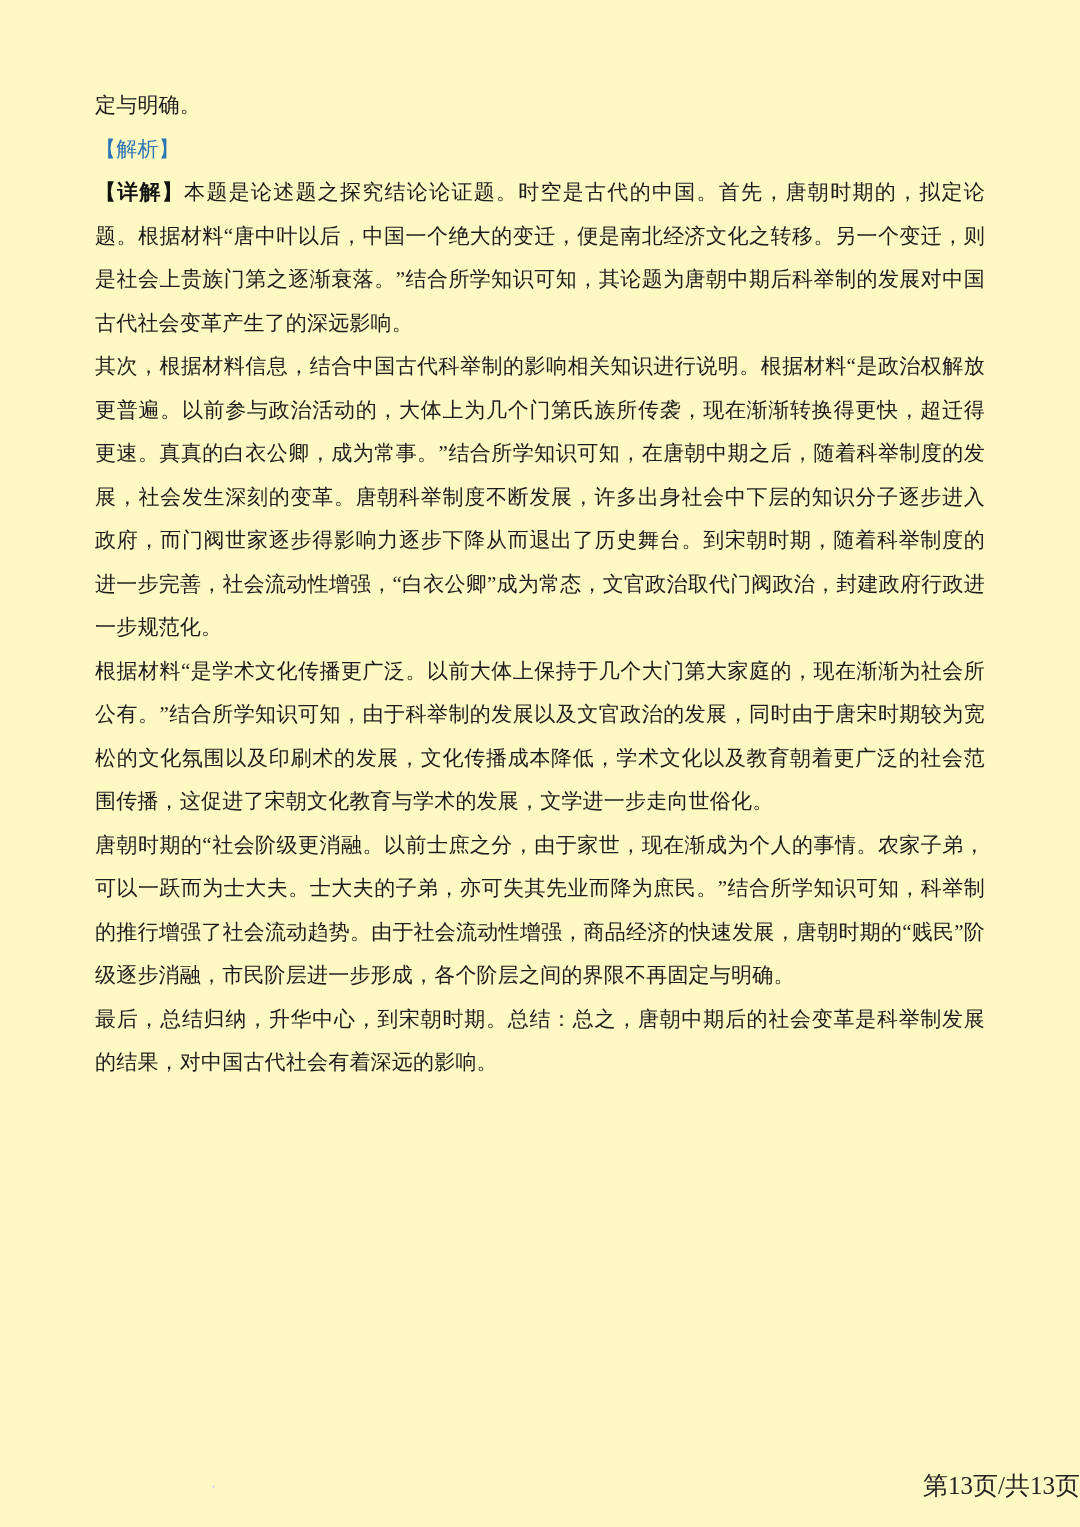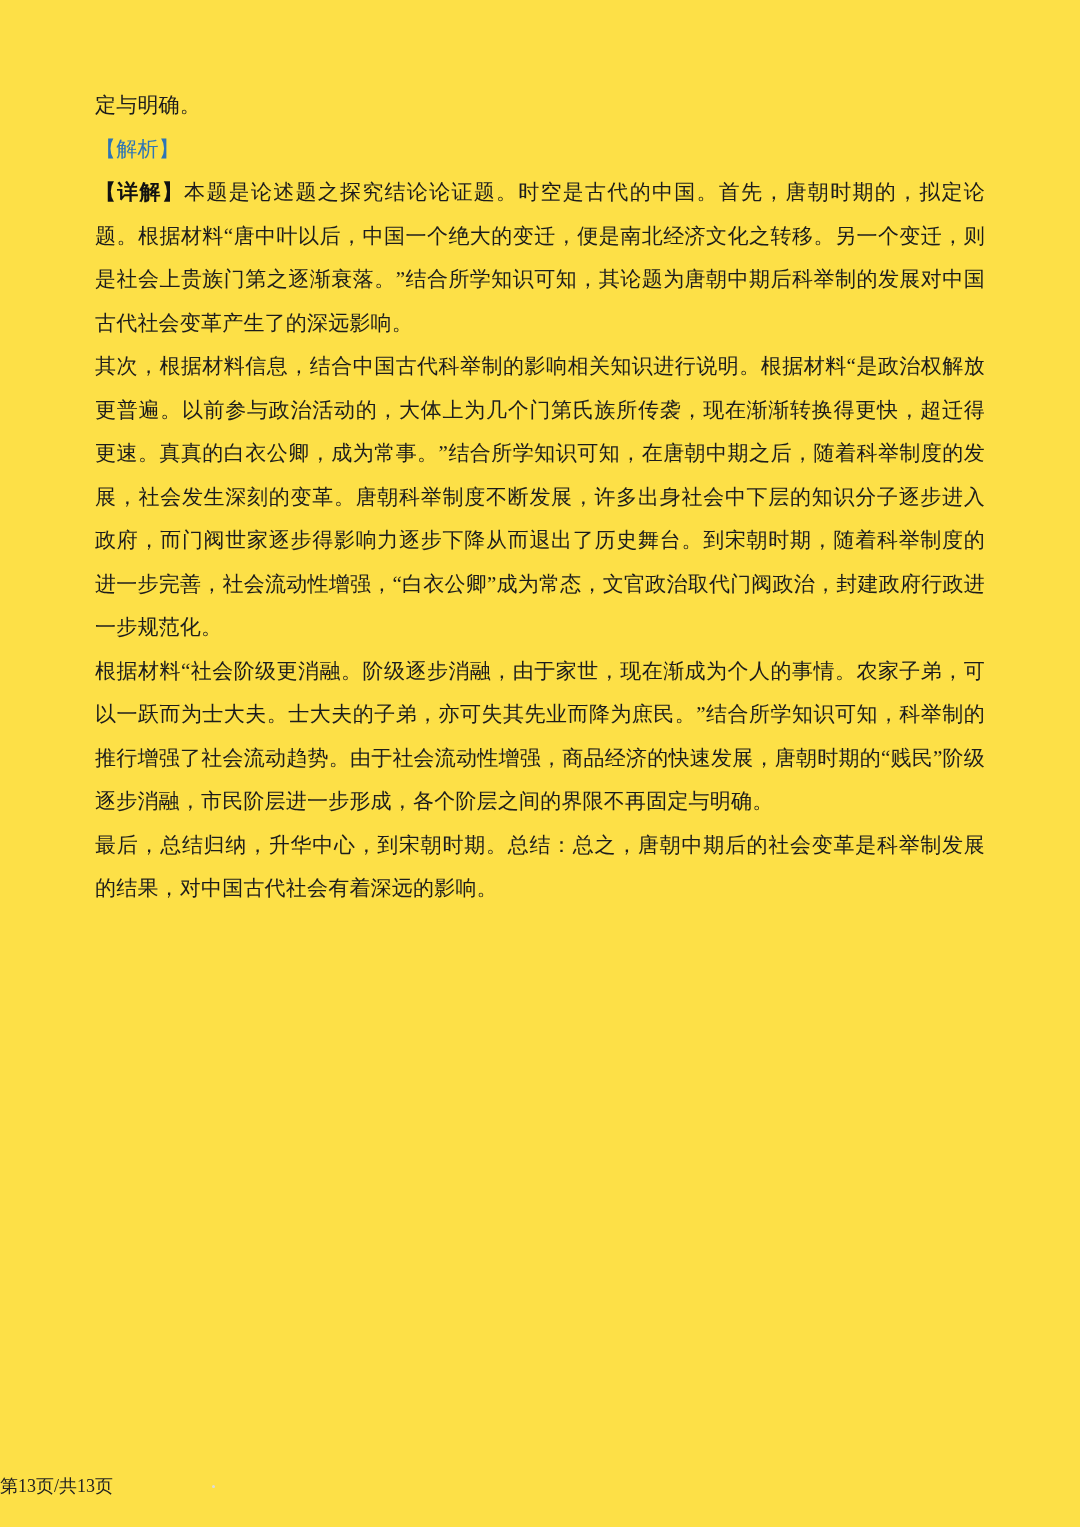--- a/index.html
+++ b/index.html
@@ -11,21 +11,21 @@
     width: 1080px;
     height: 1527px;
     position: relative;
     overflow: hidden;
     font-family: "Liberation Serif", "DejaVu Serif", serif;
   }
   .page {
     position: absolute;
     left: 0; top: 0;
     width: 1080px; height: 1527px;
-    background: #fde047;
+    background: #fef9c3;
   }
   .content {
     position: absolute;
     left: 95px;
     top: 84px;
     width: 890px;
   }
   .para {
     margin: 0;
     padding: 0;
@@ -43,22 +43,22 @@
   }
   .marker-bold {
     font-weight: bold;
     color: #111111;
   }
   .footer {
     position: absolute;
     left: 0;
     right: 0;
     top: 1474px;
-    text-align: left;
-    font-size: 18px;
+    text-align: right;
+    font-size: 25px;
     line-height: 24px;
     color: #222222;
   }
   .artifact-dot {
     position: absolute;
     left: 212px;
     top: 1485px;
     width: 3px;
     height: 3px;
     background: #dcdcdc;
@@ -67,20 +67,21 @@
 </style>
 </head>
 <body>
 
 <div class="page">
   <div class="content" id="paragraphs">
       <p class="para"><span>定与明确。</span></p>
       <p class="para"><span class="marker-blue">【解析】</span></p>
       <p class="para"><span class="marker-bold">【详解】</span><span>本题是论述题之探究结论论证题。时空是古代的中国。首先，唐朝时期的，拟定论题。根据材料“唐中叶以后，中国一个绝大的变迁，便是南北经济文化之转移。另一个变迁，则是社会上贵族门第之逐渐衰落。”结合所学知识可知，其论题为唐朝中期后科举制的发展对中国古代社会变革产生了的深远影响。</span></p>
       <p class="para"><span>其次，根据材料信息，结合中国古代科举制的影响相关知识进行说明。根据材料“是政治权解放更普遍。以前参与政治活动的，大体上为几个门第氏族所传袭，现在渐渐转换得更快，超迁得更速。真真的白衣公卿，成为常事。”结合所学知识可知，在唐朝中期之后，随着科举制度的发展，社会发生深刻的变革。唐朝科举制度不断发展，许多出身社会中下层的知识分子逐步进入政府，而门阀世家逐步得影响力逐步下降从而退出了历史舞台。到宋朝时期，随着科举制度的进一步完善，社会流动性增强，“白衣公卿”成为常态，文官政治取代门阀政治，封建政府行政进一步规范化。</span></p>
-      <p class="para"><span>根据材料“社会阶级更消融。阶级逐步消融，由于家世，现在渐成为个人的事情。农家子弟，可以一跃而为士大夫。士大夫的子弟，亦可失其先业而降为庶民。”结合所学知识可知，科举制的推行增强了社会流动趋势。由于社会流动性增强，商品经济的快速发展，唐朝时期的“贱民”阶级逐步消融，市民阶层进一步形成，各个阶层之间的界限不再固定与明确。</span></p>
+      <p class="para"><span>根据材料“是学术文化传播更广泛。以前大体上保持于几个大门第大家庭的，现在渐渐为社会所公有。”结合所学知识可知，由于科举制的发展以及文官政治的发展，同时由于唐宋时期较为宽松的文化氛围以及印刷术的发展，文化传播成本降低，学术文化以及教育朝着更广泛的社会范围传播，这促进了宋朝文化教育与学术的发展，文学进一步走向世俗化。</span></p>
+      <p class="para"><span>唐朝时期的“社会阶级更消融。以前士庶之分，由于家世，现在渐成为个人的事情。农家子弟，可以一跃而为士大夫。士大夫的子弟，亦可失其先业而降为庶民。”结合所学知识可知，科举制的推行增强了社会流动趋势。由于社会流动性增强，商品经济的快速发展，唐朝时期的“贱民”阶级逐步消融，市民阶层进一步形成，各个阶层之间的界限不再固定与明确。</span></p>
       <p class="para"><span>最后，总结归纳，升华中心，到宋朝时期。总结：总之，唐朝中期后的社会变革是科举制发展的结果，对中国古代社会有着深远的影响。</span></p>
     </div>
   <div class="artifact-dot"></div>
   <div class="footer">
     <span>第13页/共13页</span>
   </div>
 </div>
 
 </body></html>

